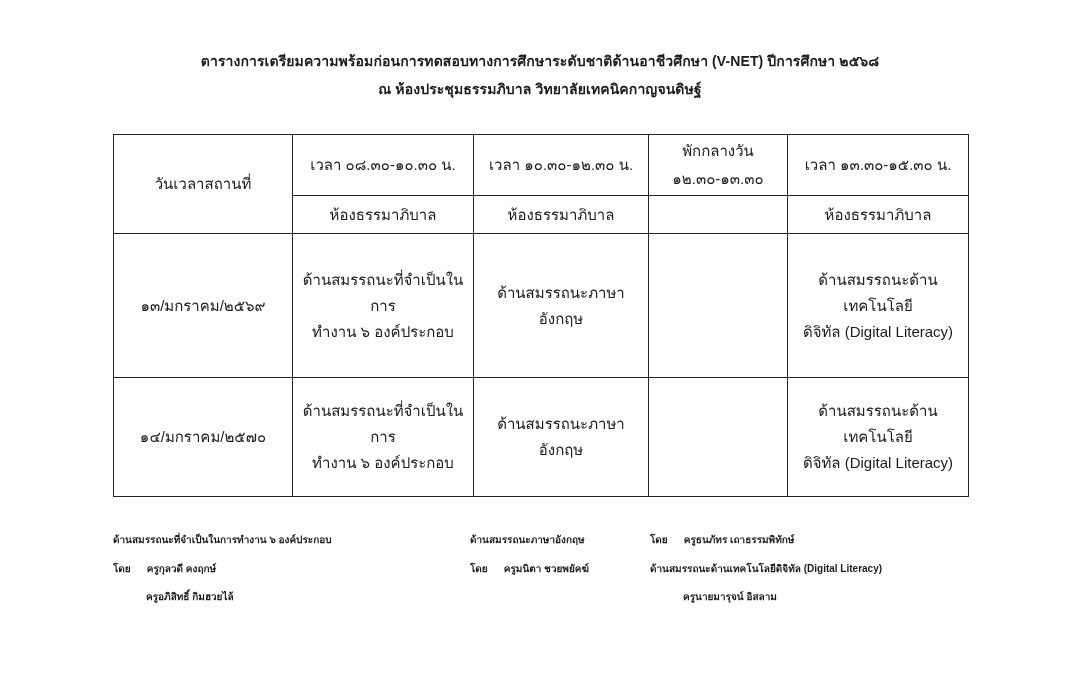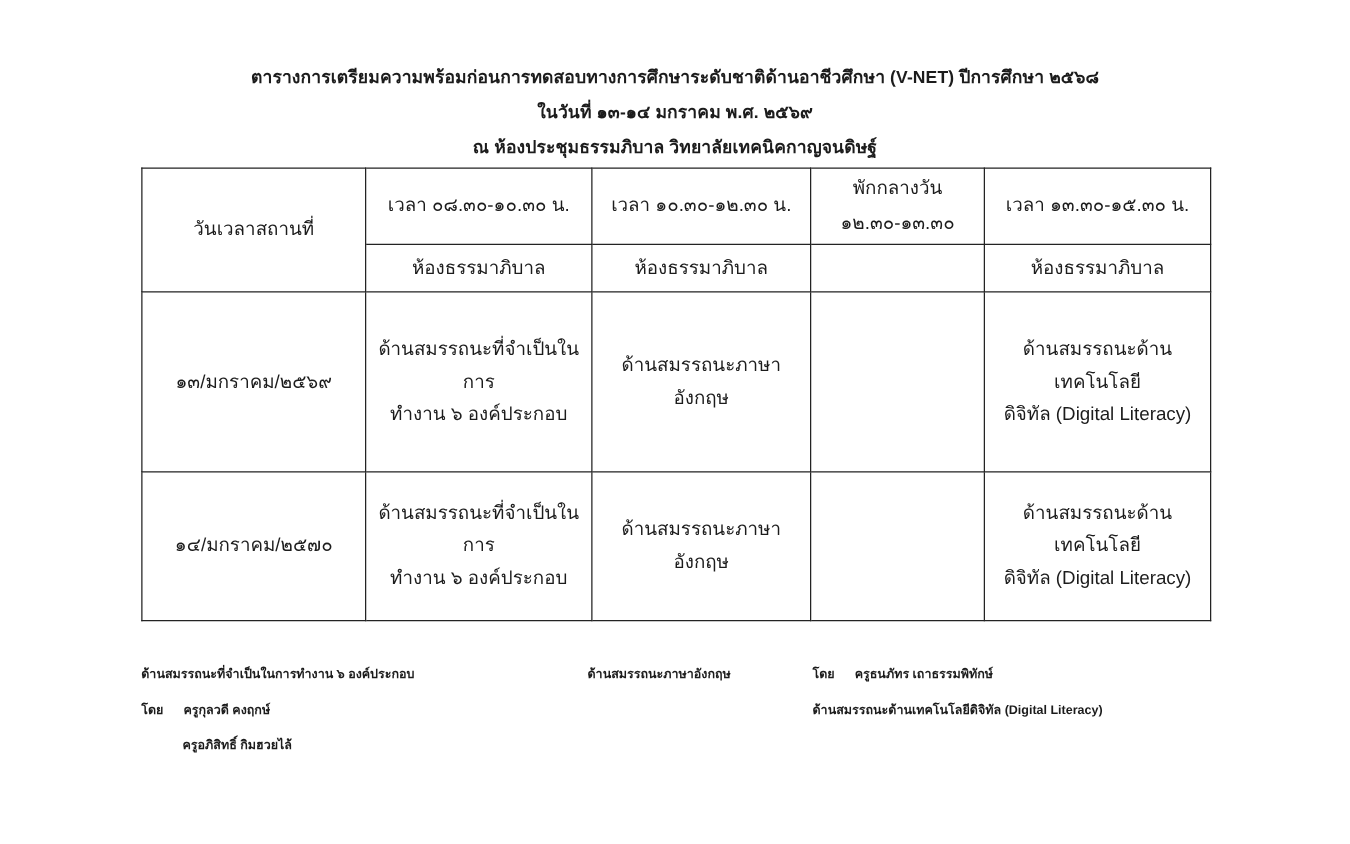--- a/index.html
+++ b/index.html
@@ -68,21 +68,20 @@
   .by-label { display: inline-block; margin-right: 16px; }
   .fline3 { padding-left: 33px; }
 </style>
 </head>
 <body>
 
 <div class="page">
 
   <div class="title-block">
     <div>ตารางการเตรียมความพร้อมก่อนการทดสอบทางการศึกษาระดับชาติด้านอาชีวศึกษา (V-NET) ปีการศึกษา ๒๕๖๘</div>
-    <div>ในวันที่ ๑๓-๑๔ มกราคม พ.ศ. ๒๕๖๙</div>
     <div>ณ ห้องประชุมธรรมภิบาล วิทยาลัยเทคนิคกาญจนดิษฐ์</div>
   </div>
 
   <table class="schedule">
     <colgroup>
       <col style="width:179px">
       <col style="width:181px">
       <col style="width:175px">
       <col style="width:139px">
       <col style="width:181px">
@@ -140,22 +139,26 @@
   <div class="fgroup" id="fgroup-1">
     <div>ด้านสมรรถนะที่จำเป็นในการทำงาน ๖ องค์ประกอบ</div>
     <div>
       <span class="by-label">โดย</span><span>ครูกุลวดี คงฤกษ์</span>
     </div>
     <div class="fline3">ครูอภิสิทธิ์  กิมฮวยไล้</div>
   </div>
 
   <div class="fgroup" id="fgroup-2">
     <div>ด้านสมรรถนะภาษาอังกฤษ</div>
+    <div>
+      <span class="by-label">โดย</span><span>ครูมนิตา ชวยพยัคฆ์</span>
+    </div>
   </div>
 
   <div class="fgroup" id="fgroup-3">
     <div>
       <span class="by-label">โดย</span><span>ครูธนภัทร เถาธรรมพิทักษ์</span>
     </div>
     <div>ด้านสมรรถนะด้านเทคโนโลยีดิจิทัล (Digital Literacy)</div>
+    <div class="fline3">ครูนายมารุจน์  อิสลาม</div>
   </div>
 
 </div>
 
 </body></html>

